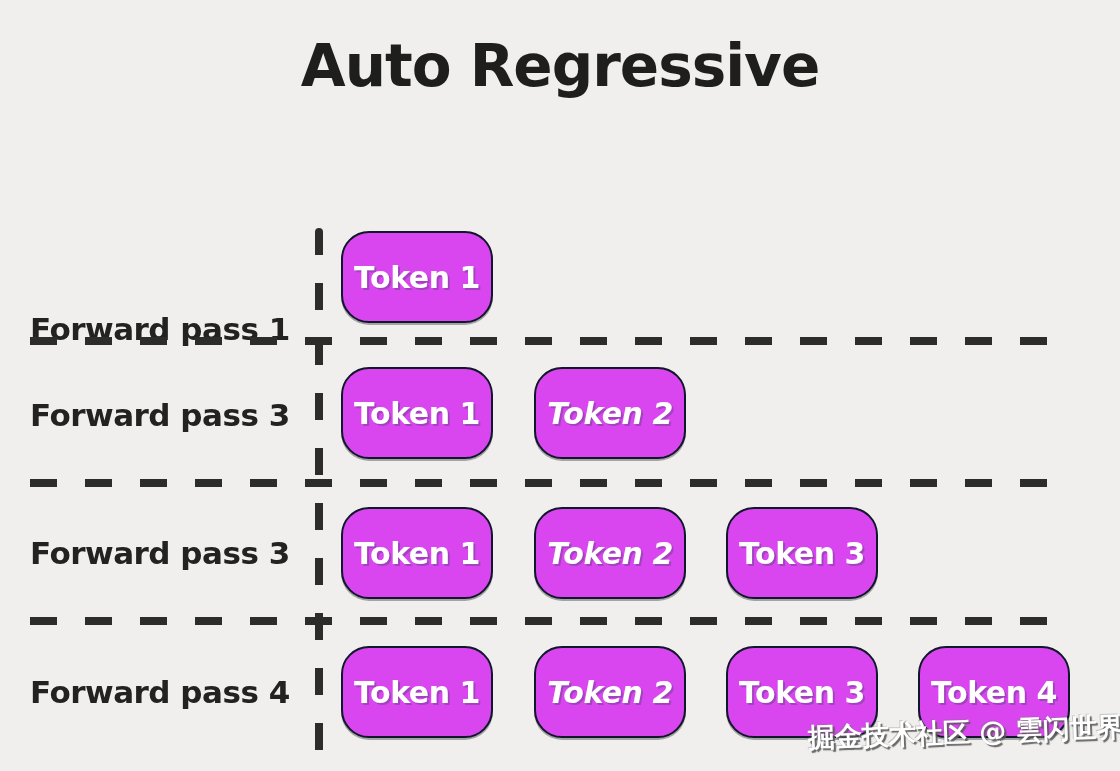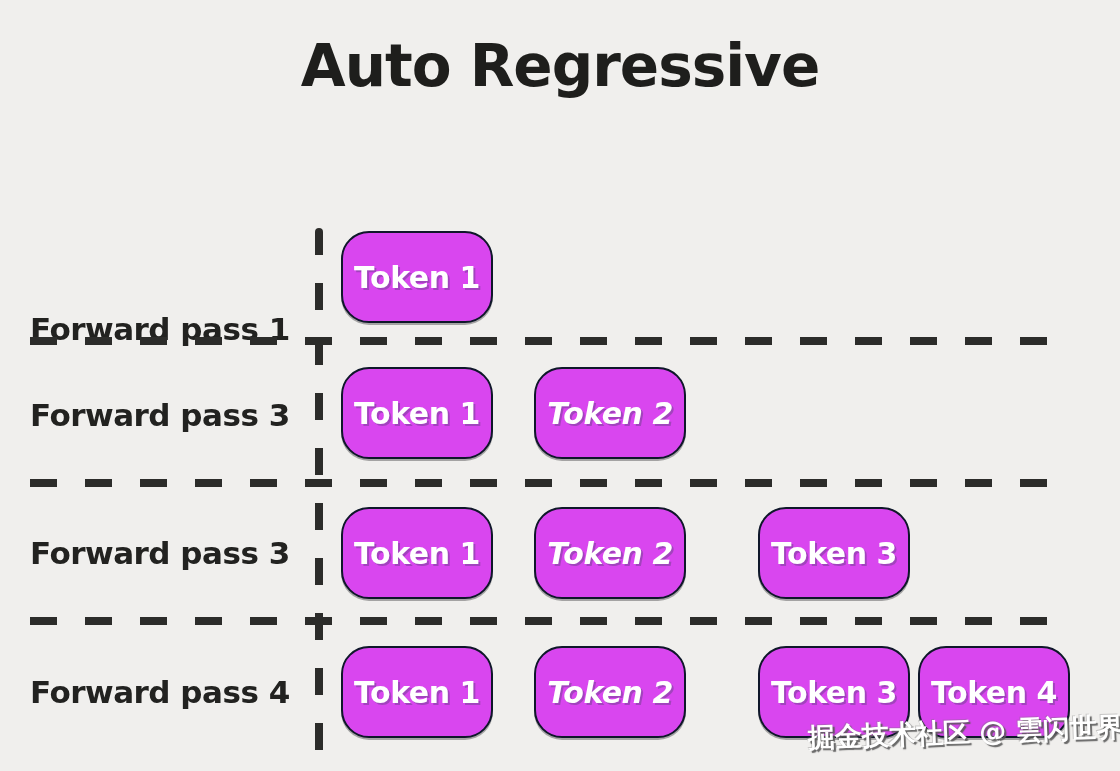--- a/index.html
+++ b/index.html
@@ -67,21 +67,21 @@
     align-items:center;
     justify-content:center;
     font-size:30px;
     font-weight:800;
     letter-spacing:-0.5px;
     color:#ffffff;
     text-shadow:2px 2px 0 rgba(0,60,45,0.25);
     box-shadow:0 2px 0 rgba(22,24,26,0.35);
   }
   
-  .c1{left:341px;} .c2{left:534px;font-style:italic;} .c3{left:758px;} .c4{left:918px;text-align:right;}
+  .c1{left:341px;} .c2{left:534px;font-style:italic;} .c3{left:726px;} .c4{left:918px;text-align:right;}
   
   .tr1{top:231px;} .tr2{top:367px;} .tr3{top:507px;} .tr4{top:646px;}
 
   .watermark{
     position:absolute;
     left:808px;top:720px;
     font-size:27px;
     font-weight:700;
     color:#ffffff;
     white-space:nowrap;

